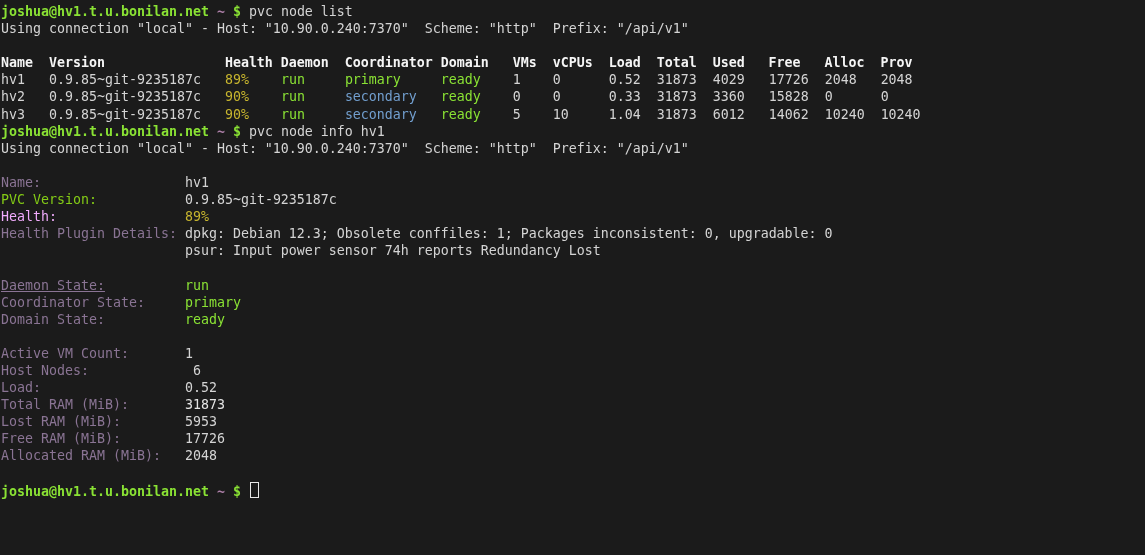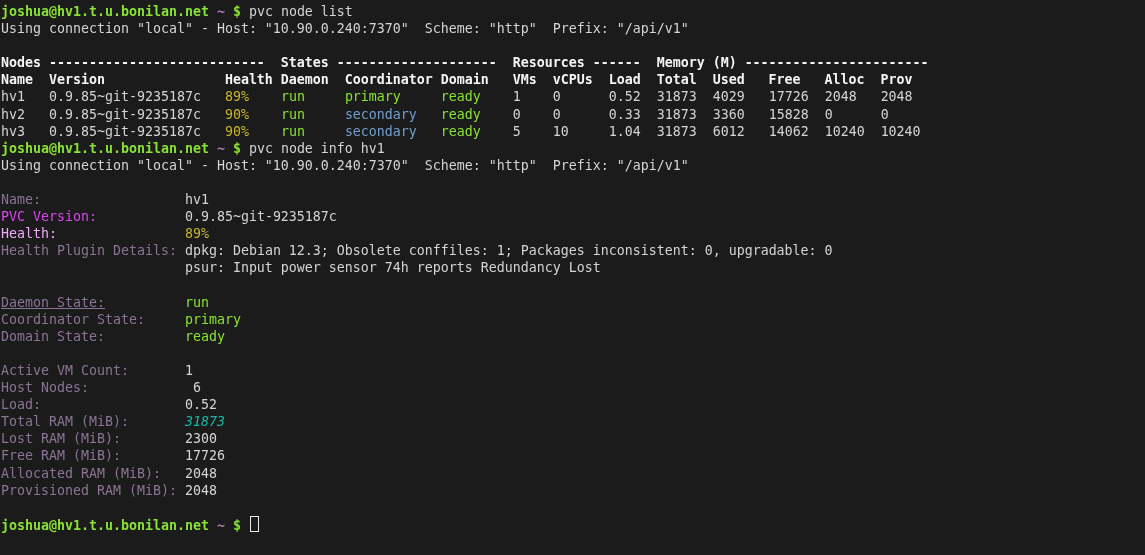--- a/index.html
+++ b/index.html
@@ -26,41 +26,39 @@
     background:transparent;
   }
 </style>
 </head>
 <body>
 
 <div class="terminal" style="background: rgb(27, 27, 27);">
     <div class="line"><span style="color: rgb(138, 226, 52); font-weight: bold;">joshua@hv1.t.u.bonilan.net</span><span style="color: rgb(212, 212, 212);"> </span><span style="color: rgb(173, 127, 168); font-weight: bold;">~</span><span style="color: rgb(212, 212, 212);"> </span><span style="color: rgb(138, 226, 52); font-weight: bold;">$</span><span style="color: rgb(212, 212, 212);"> pvc node list</span></div>
     <div class="line"><span style="color: rgb(212, 212, 212);">Using connection "local" - Host: "10.90.0.240:7370"  Scheme: "http"  Prefix: "/api/v1"</span></div>
     <div class="line"></div>
-    <div class="line"><span style="color: rgb(245, 245, 245); font-weight: bold;">Nodes ---------------------------  States --------------------  Resources ------  Memory (M) -----------------------</span></div>
     <div class="line"><span style="color: rgb(245, 245, 245); font-weight: bold;">Name  Version               Health Daemon  Coordinator Domain   VMs  vCPUs  Load  Total  Used   Free   Alloc  Prov</span></div>
     <div class="line"><span style="color: rgb(212, 212, 212);">hv1   </span><span style="color: rgb(212, 212, 212);">0.9.85~git-9235187c   </span><span style="color: rgb(199, 181, 46);">89%</span><span style="color: rgb(212, 212, 212);">    </span><span style="color: rgb(138, 226, 52);">run</span><span style="color: rgb(212, 212, 212);">     </span><span style="color: rgb(138, 226, 52);">primary</span><span style="color: rgb(212, 212, 212);">     </span><span style="color: rgb(138, 226, 52);">ready</span><span style="color: rgb(212, 212, 212);">    </span><span style="color: rgb(212, 212, 212);">1    0      0.52  31873  4029   17726  2048   2048</span></div>
     <div class="line"><span style="color: rgb(212, 212, 212);">hv2   </span><span style="color: rgb(212, 212, 212);">0.9.85~git-9235187c   </span><span style="color: rgb(199, 181, 46);">90%</span><span style="color: rgb(212, 212, 212);">    </span><span style="color: rgb(138, 226, 52);">run</span><span style="color: rgb(212, 212, 212);">     </span><span style="color: rgb(114, 159, 207);">secondary</span><span style="color: rgb(212, 212, 212);">   </span><span style="color: rgb(138, 226, 52);">ready</span><span style="color: rgb(212, 212, 212);">    </span><span style="color: rgb(212, 212, 212);">0    0      0.33  31873  3360   15828  0      0</span></div>
     <div class="line"><span style="color: rgb(212, 212, 212);">hv3   </span><span style="color: rgb(212, 212, 212);">0.9.85~git-9235187c   </span><span style="color: rgb(199, 181, 46);">90%</span><span style="color: rgb(212, 212, 212);">    </span><span style="color: rgb(138, 226, 52);">run</span><span style="color: rgb(212, 212, 212);">     </span><span style="color: rgb(114, 159, 207);">secondary</span><span style="color: rgb(212, 212, 212);">   </span><span style="color: rgb(138, 226, 52);">ready</span><span style="color: rgb(212, 212, 212);">    </span><span style="color: rgb(212, 212, 212);">5    10     1.04  31873  6012   14062  10240  10240</span></div>
     <div class="line"><span style="color: rgb(138, 226, 52); font-weight: bold;">joshua@hv1.t.u.bonilan.net</span><span style="color: rgb(212, 212, 212);"> </span><span style="color: rgb(173, 127, 168); font-weight: bold;">~</span><span style="color: rgb(212, 212, 212);"> </span><span style="color: rgb(138, 226, 52); font-weight: bold;">$</span><span style="color: rgb(212, 212, 212);"> pvc node info hv1</span></div>
     <div class="line"><span style="color: rgb(212, 212, 212);">Using connection "local" - Host: "10.90.0.240:7370"  Scheme: "http"  Prefix: "/api/v1"</span></div>
     <div class="line"></div>
     <div class="line"><span style="color: rgb(138, 116, 148);">Name:</span><span style="color: rgb(212, 212, 212);">                  </span><span style="color: rgb(212, 212, 212);">hv1</span></div>
-    <div class="line"><span style="color: #d946ef; margin-top: 45px;">PVC Version:</span><span style="color: rgb(212, 212, 212);">           </span><span style="color: rgb(212, 212, 212);">0.9.85~git-9235187c</span></div>
+    <div class="line"><span style="color: #84cc16; margin-top: 45px;">PVC Version:</span><span style="color: rgb(212, 212, 212);">           </span><span style="color: rgb(212, 212, 212);">0.9.85~git-9235187c</span></div>
     <div class="line"><span style="color: #f0abfc;">Health:</span><span style="color: rgb(212, 212, 212);">                </span><span style="color: rgb(199, 181, 46);">89%</span></div>
     <div class="line"><span style="color: rgb(138, 116, 148);">Health Plugin Details:</span><span style="color: rgb(212, 212, 212);"> </span><span style="color: rgb(212, 212, 212);">dpkg: Debian 12.3; Obsolete conffiles: 1; Packages inconsistent: 0, upgradable: 0</span></div>
     <div class="line"><span style="color: rgb(212, 212, 212);">                       psur: Input power sensor 74h reports Redundancy Lost</span></div>
     <div class="line"></div>
     <div class="line"><span style="color: rgb(138, 116, 148); text-decoration: underline;">Daemon State:</span><span style="color: rgb(212, 212, 212);">          </span><span style="color: rgb(138, 226, 52);">run</span></div>
     <div class="line"><span style="color: rgb(138, 116, 148);">Coordinator State:</span><span style="color: rgb(212, 212, 212);">     </span><span style="color: rgb(138, 226, 52);">primary</span></div>
     <div class="line"><span style="color: rgb(138, 116, 148);">Domain State:</span><span style="color: rgb(212, 212, 212);">          </span><span style="color: rgb(138, 226, 52);">ready</span></div>
     <div class="line"></div>
     <div class="line"><span style="color: rgb(138, 116, 148);">Active VM Count:</span><span style="color: rgb(212, 212, 212);">       </span><span style="color: rgb(212, 212, 212);">1</span></div>
     <div class="line"><span style="color: rgb(138, 116, 148);">Host Nodes:</span><span style="color: rgb(212, 212, 212);">             </span><span style="color: rgb(212, 212, 212);">6</span></div>
     <div class="line"><span style="color: rgb(138, 116, 148);">Load:</span><span style="color: rgb(212, 212, 212);">                  </span><span style="color: rgb(212, 212, 212);">0.52</span></div>
-    <div class="line"><span style="color: rgb(138, 116, 148);">Total RAM (MiB):</span><span style="color: rgb(212, 212, 212);">       </span><span style="color: #14b8a6; font-style: italic;">31873</span></div>
-    <div class="line"><span style="color: rgb(138, 116, 148);">Lost RAM (MiB):</span><span style="color: rgb(212, 212, 212);">        </span><span style="color: rgb(212, 212, 212);">2300</span></div>
+    <div class="line"><span style="color: rgb(138, 116, 148);">Total RAM (MiB):</span><span style="color: rgb(212, 212, 212);">       </span><span style="color: #e5e5e5;">31873</span></div>
+    <div class="line"><span style="color: rgb(138, 116, 148);">Lost RAM (MiB):</span><span style="color: rgb(212, 212, 212);">        </span><span style="color: rgb(212, 212, 212);">5953</span></div>
     <div class="line"><span style="color: rgb(138, 116, 148);">Free RAM (MiB):</span><span style="color: rgb(212, 212, 212);">        </span><span style="color: rgb(212, 212, 212);">17726</span></div>
     <div class="line"><span style="color: rgb(138, 116, 148);">Allocated RAM (MiB):</span><span style="color: rgb(212, 212, 212);">   </span><span style="color: rgb(212, 212, 212);">2048</span></div>
-    <div class="line"><span style="color: rgb(138, 116, 148);">Provisioned RAM (MiB):</span><span style="color: rgb(212, 212, 212);"> </span><span style="color: rgb(212, 212, 212);">2048</span></div>
     <div class="line"></div>
     <div class="line"><span style="color: rgb(138, 226, 52); font-weight: bold;">joshua@hv1.t.u.bonilan.net</span><span style="color: rgb(212, 212, 212);"> </span><span style="color: rgb(173, 127, 168); font-weight: bold;">~</span><span style="color: rgb(212, 212, 212);"> </span><span style="color: rgb(138, 226, 52); font-weight: bold;">$</span><span style="color: rgb(212, 212, 212);"> </span><span class="cursor" style="border-color: rgb(232, 232, 232);"></span></div>
   </div>
 
 </body></html>

